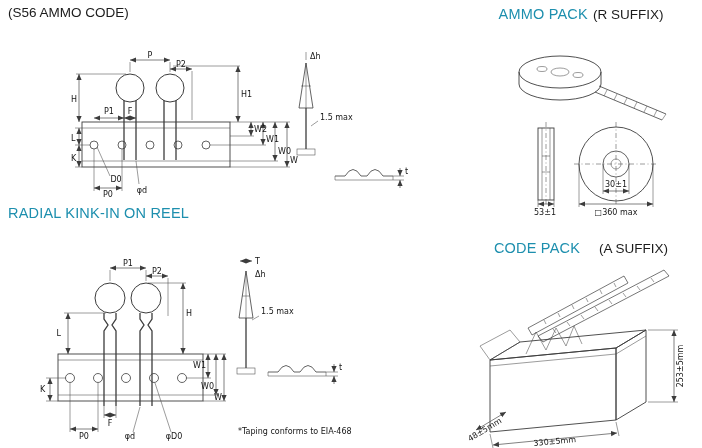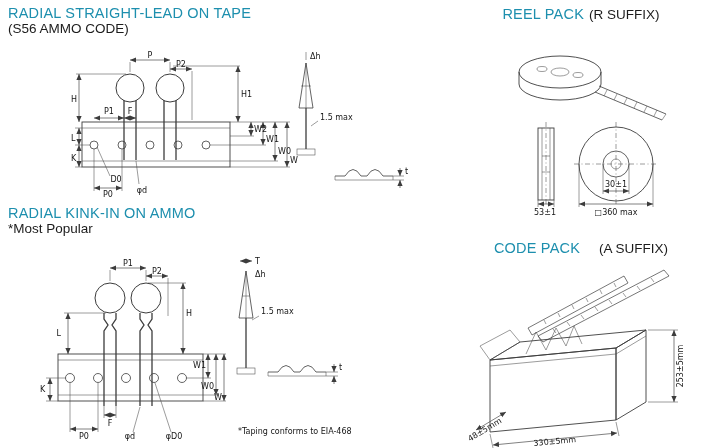--- a/index.html
+++ b/index.html
@@ -24,21 +24,20 @@
     <marker id="ar" markerUnits="userSpaceOnUse" markerWidth="7" markerHeight="7" refX="6" refY="3" orient="auto-start-reverse">
       <path d="M0,0.4 L6,3 L0,5.6 Z" fill="#3c3c3c"></path>
     </marker>
     <pattern id="hatch" patternUnits="userSpaceOnUse" width="4" height="4">
       <path d="M0,4 L4,0" stroke="#8a8a8a" stroke-width="0.5"></path>
     </pattern>
   </defs>
 </svg>
 
 <div class="abs" style="left:8px;top:5px">
-  <div class="title">RADIAL STRAIGHT-LEAD ON TAPE</div>
   <div class="sub">(S56 AMMO CODE)</div>
 </div>
 
 <svg class="abs" style="left:70px;top:50px" width="345" height="148" viewBox="0 0 345 148">
   <g>
     <rect x="12" y="72" width="148" height="45" class="ln" style="stroke-width:.9"></rect>
     <line x1="12" y1="78" x2="160" y2="78" class="tn"></line>
     <line x1="12" y1="111" x2="160" y2="111" class="tn"></line>
     <circle cx="24" cy="95" r="4" class="ln" style="stroke-width:.8"></circle>
     <circle cx="52" cy="95" r="4" class="ln" style="stroke-width:.8"></circle>
@@ -119,22 +118,21 @@
     <text x="46" y="132" text-anchor="middle">D0</text>
     <text x="38" y="147" text-anchor="middle">P0</text>
     <text x="72" y="143" text-anchor="middle">φd</text>
     <text x="240" y="9">Δh</text>
     <text x="250" y="70">1.5 max</text>
     <text x="335" y="124">t</text>
   </g>
 </svg>
 
 <div class="abs" style="left:8px;top:205px">
-  <div class="title">RADIAL KINK-IN ON AMMO</div>
-  <div class="sub">*Most Popular</div>
+  <div class="title">RADIAL KINK-IN ON REEL</div>
 </div>
 
 <svg class="abs" style="left:28px;top:256px" width="400" height="186" viewBox="0 0 400 186">
   <g>
     <rect x="30" y="98" width="145" height="47" class="ln" style="stroke-width:.9"></rect>
     <line x1="30" y1="104" x2="175" y2="104" class="tn"></line>
     <line x1="30" y1="139" x2="175" y2="139" class="tn"></line>
     <circle cx="42" cy="122" r="4.5" class="ln" style="stroke-width:.8"></circle>
     <circle cx="70" cy="122" r="4.5" class="ln" style="stroke-width:.8"></circle>
     <circle cx="98" cy="122" r="4.5" class="ln" style="stroke-width:.8"></circle>
@@ -210,21 +208,21 @@
     <text x="146" y="183" text-anchor="middle">φD0</text>
     <text x="227" y="8">T</text>
     <text x="227" y="21">Δh</text>
     <text x="233" y="58">1.5 max</text>
     <text x="311" y="114">t</text>
     <text x="210" y="178">*Taping conforms to EIA-468</text>
   </g>
 </svg>
 
 <div class="abs" style="left:460px;top:5px;width:242px;text-align:center">
-  <span class="title">REEL PACK</span><span class="sub" style="margin-left:5px">(R SUFFIX)</span>
+  <span class="title">AMMO PACK</span><span class="sub" style="margin-left:5px">(R SUFFIX)</span>
 </div>
 
 <svg class="abs" style="left:498px;top:30px" width="190" height="190" viewBox="0 0 190 190">
   <g>
     <ellipse cx="62" cy="42" rx="41" ry="16" class="ln" style="stroke-width:.9"></ellipse>
     <line x1="21" y1="42" x2="21" y2="54" class="ln" style="stroke-width:.9"></line>
     <line x1="103" y1="42" x2="103" y2="54" class="ln" style="stroke-width:.9"></line>
     <path d="M21,54 a41,16 0 0 0 82,0" class="ln" style="stroke-width:.9"></path>
     <ellipse cx="62" cy="42" rx="9" ry="4" class="tn"></ellipse>
     <ellipse cx="44" cy="39" rx="5" ry="2.5" class="tn"></ellipse>

